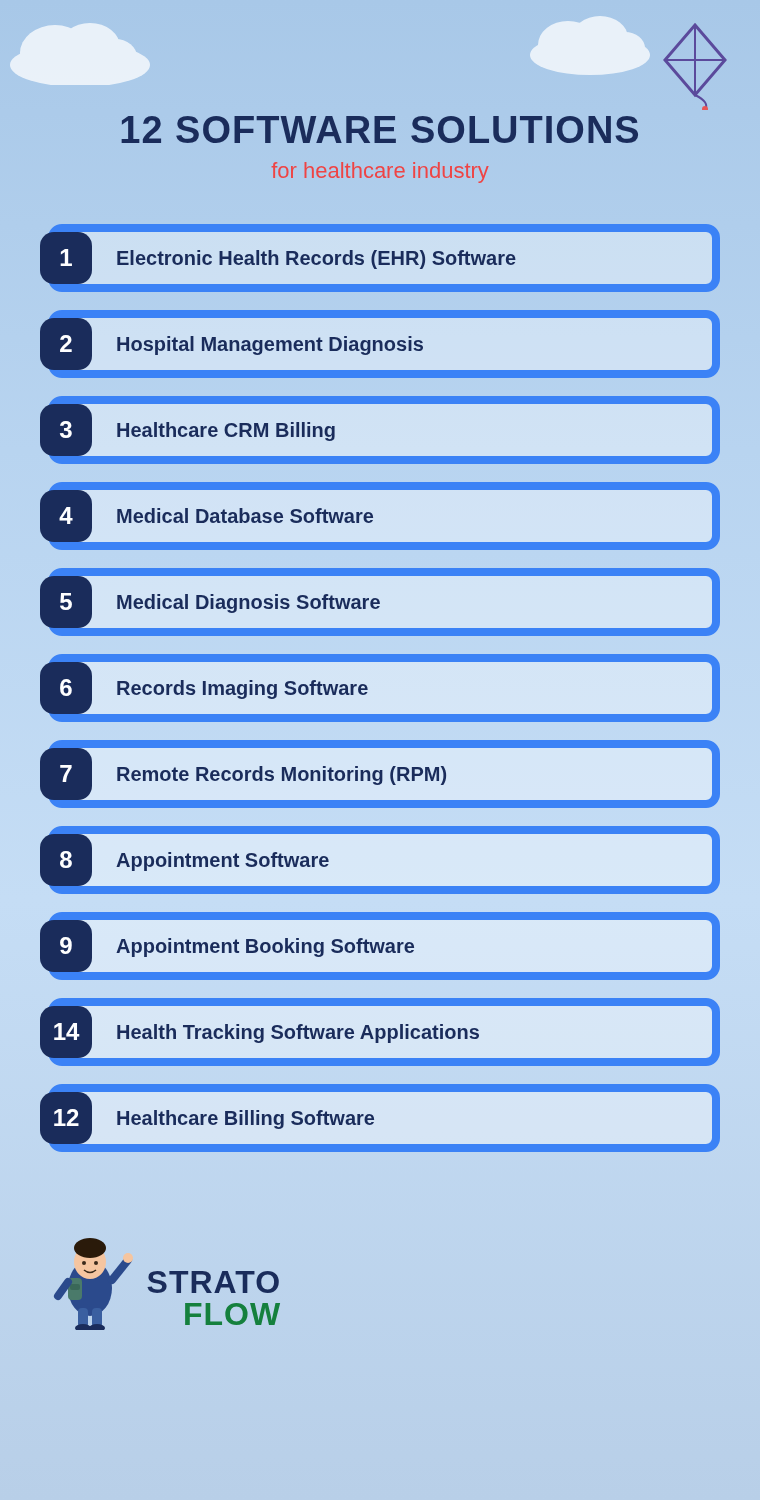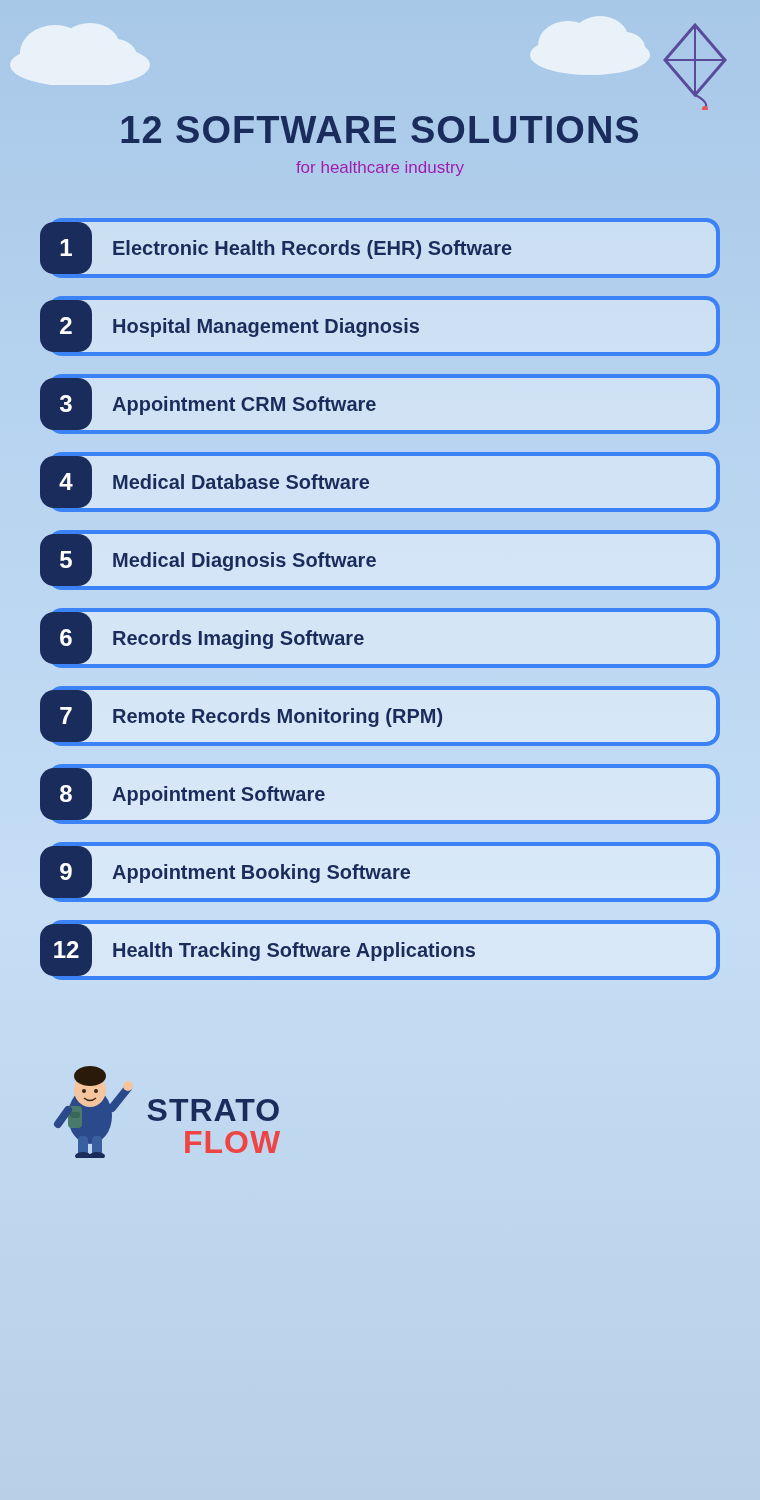--- a/index.html
+++ b/index.html
@@ -21,23 +21,23 @@
     }
     .header-title {
       font-size: 38px;
       font-weight: 900;
       color: #1a2c5b;
       text-transform: uppercase;
       letter-spacing: 1px;
       line-height: 1.1;
     }
     .header-subtitle {
-      font-size: 17px;
+      font-size: 22px;
       font-weight: 400;
-      color: #a21caf;
+      color: #ef4444;
       margin-top: 6px;
     }
 
     
     .list-container {
       padding: 20px 40px 20px 40px;
     }
 
     
     .list-item {
@@ -59,21 +59,21 @@
       justify-content: center;
       margin-right: 0;
       position: relative;
       z-index: 2;
       flex-shrink: 0;
     }
 
     .item-box {
       flex: 1;
       background: rgba(255,255,255,0.35);
-      border: 4px solid #3b82f6;
+      border: 8px solid #3b82f6;
       border-radius: 14px;
       padding: 14px 28px 14px 60px;
       margin-left: -44px;
       min-height: 56px;
       display: flex;
       align-items: center;
     }
 
     .item-label {
       font-size: 20px;
@@ -164,21 +164,21 @@
   </div>
     <div class="list-item">
     <div class="number-badge">2</div>
     <div class="item-box">
       <span class="item-label">Hospital Management Diagnosis</span>
     </div>
   </div>
     <div class="list-item">
     <div class="number-badge">3</div>
     <div class="item-box">
-      <span class="item-label">Appointment CRM Software</span>
+      <span class="item-label">Healthcare CRM Billing</span>
     </div>
   </div>
     <div class="list-item">
     <div class="number-badge">4</div>
     <div class="item-box">
       <span class="item-label">Medical Database Software</span>
     </div>
   </div>
     <div class="list-item">
     <div class="number-badge">5</div>
@@ -204,23 +204,29 @@
       <span class="item-label">Appointment Software</span>
     </div>
   </div>
     <div class="list-item">
     <div class="number-badge">9</div>
     <div class="item-box">
       <span class="item-label">Appointment Booking Software</span>
     </div>
   </div>
     <div class="list-item">
+    <div class="number-badge">14</div>
+    <div class="item-box">
+      <span class="item-label">Health Tracking Software Applications</span>
+    </div>
+  </div>
+    <div class="list-item">
     <div class="number-badge">12</div>
     <div class="item-box">
-      <span class="item-label">Health Tracking Software Applications</span>
+      <span class="item-label">Healthcare Billing Software</span>
     </div>
   </div>
   </div>
 
 <div class="footer">
 
   <svg class="person-svg" viewBox="0 0 100 130">
 
     <ellipse cx="50" cy="88" rx="22" ry="28" fill="#2b4a8c"></ellipse>
 
@@ -246,16 +252,16 @@
     <circle cx="44" cy="63" r="2" fill="#3a2a1a"></circle>
     <circle cx="56" cy="63" r="2" fill="#3a2a1a"></circle>
     <path d="M44,70 Q50,75 56,70" stroke="#3a2a1a" stroke-width="1.5" fill="none"></path>
   </svg>
 
   <div class="brand-logo">
     <div class="brand-name">
       <span style="color:#1a2c5b;">STRATO</span>
     </div>
     <div class="brand-name">
-      <span style="color:#ef4444;margin-left:43px;">FLOW</span>
+      <span style="color:#15803d;margin-left:43px;">FLOW</span>
     </div>
   </div>
 </div>
 
 </body></html>

